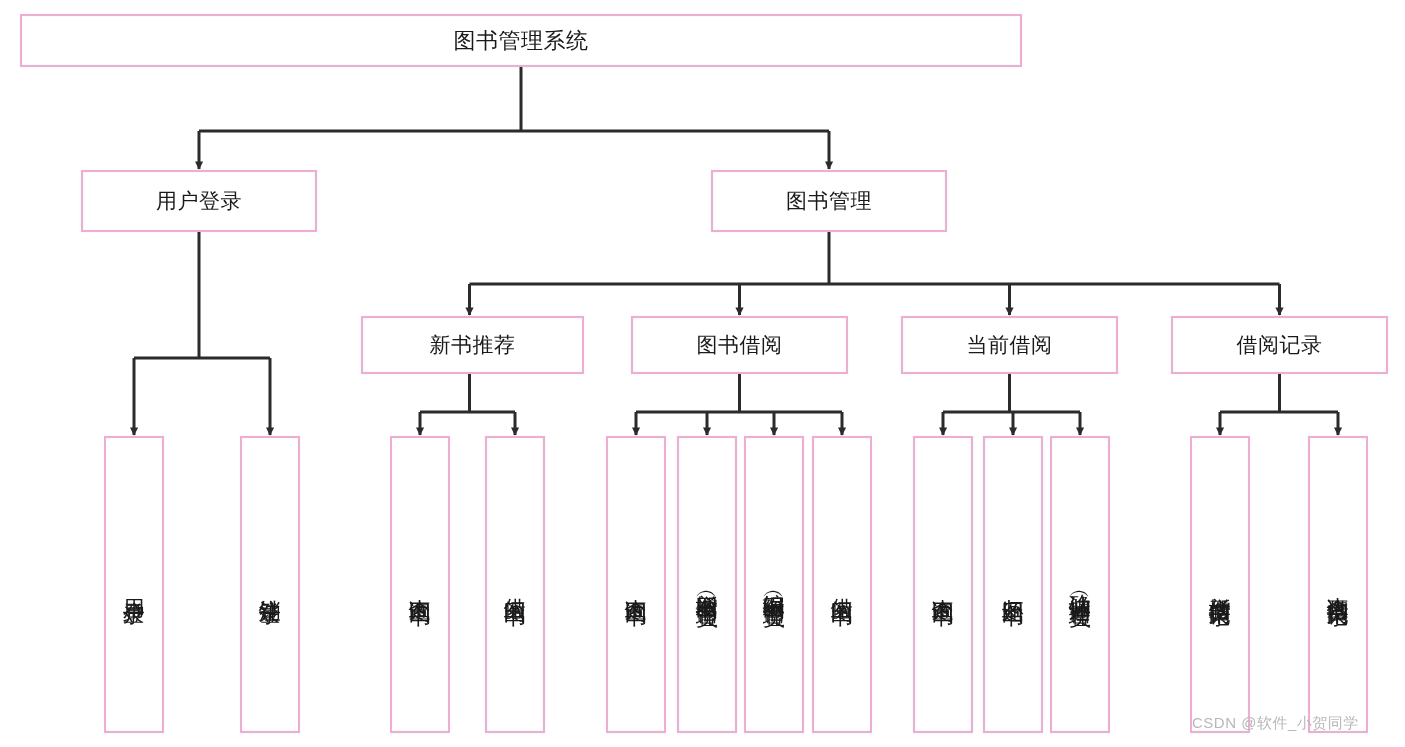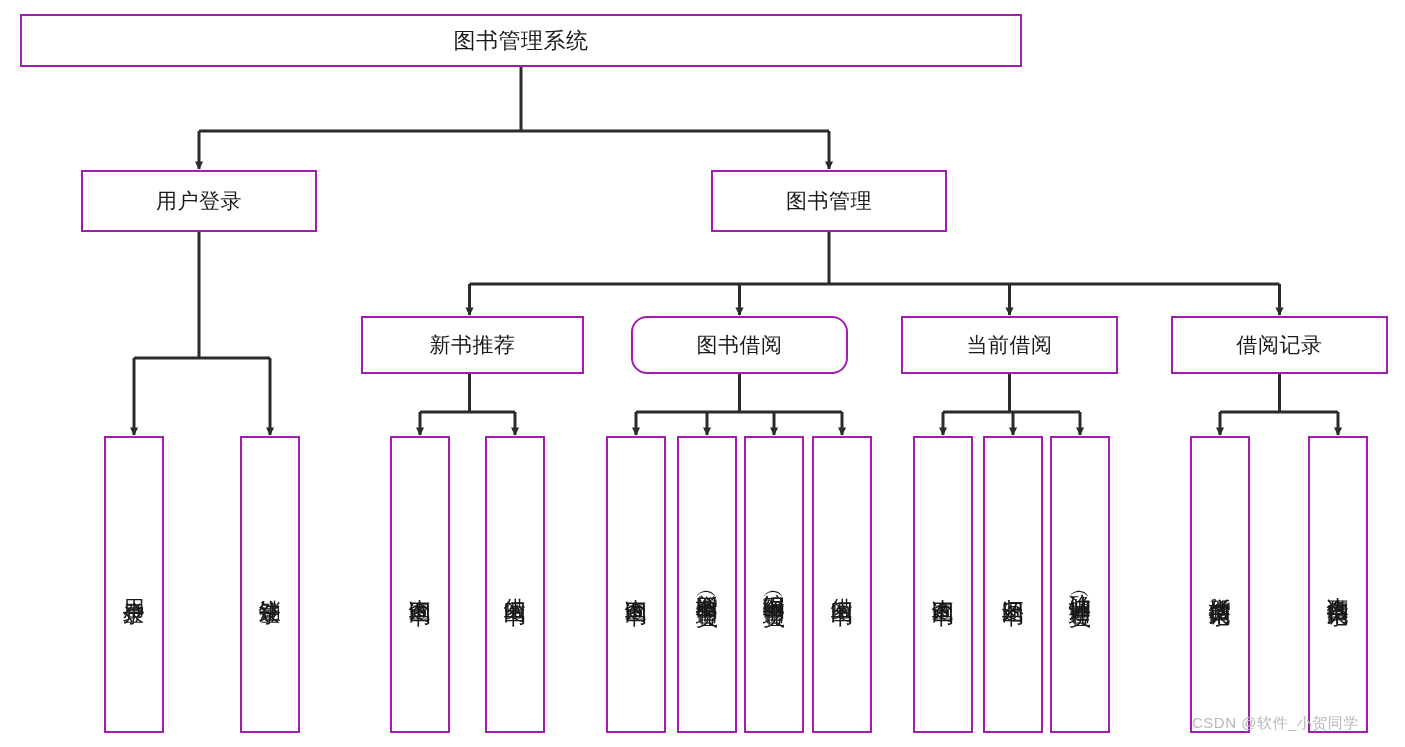--- a/index.html
+++ b/index.html
@@ -22,21 +22,21 @@
     left: 0;
     top: 0;
     width: 1405px;
     height: 747px;
     pointer-events: none;
   }
   .node {
     position: absolute;
     box-sizing: border-box;
     background: #ffffff;
-    border: 2px solid #a21caf;
+    border: 2px solid #f9a8d4;
     display: flex;
     align-items: center;
     justify-content: center;
     z-index: 2;
   }
   .node .lbl {
     color: #1a1a1a;
     font-size: 21px;
     line-height: 1.15;
     letter-spacing: 0.5px;
@@ -115,21 +115,21 @@
   <div class="node" id="n-l2-0" style="left: 81px; top: 170px; width: 236px; height: 62px;">
     <span class="lbl">用户登录</span>
   </div>
   <div class="node" id="n-l2-1" style="left: 711px; top: 170px; width: 236px; height: 62px;">
     <span class="lbl">图书管理</span>
   </div>
 
   <div class="node" id="n-l3-0" style="left: 361px; top: 316px; width: 223px; height: 58px;">
     <span class="lbl">新书推荐</span>
   </div>
-  <div class="node" id="n-l3-1" style="left: 631px; top: 316px; width: 217px; height: 58px; border-radius: 16px;">
+  <div class="node" id="n-l3-1" style="left: 631px; top: 316px; width: 217px; height: 58px;">
     <span class="lbl">图书借阅</span>
   </div>
   <div class="node" id="n-l3-3" style="left: 1171px; top: 316px; width: 217px; height: 58px;">
     <span class="lbl">借阅记录</span>
   </div>
   <div class="node" id="n-l3-2" style="left: 901px; top: 316px; width: 217px; height: 58px;">
     <span class="lbl">当前借阅</span>
   </div>
 
   <div class="node vertical" id="n-lf-0" style="left: 104px; top: 436px; width: 60px; height: 297px;">

